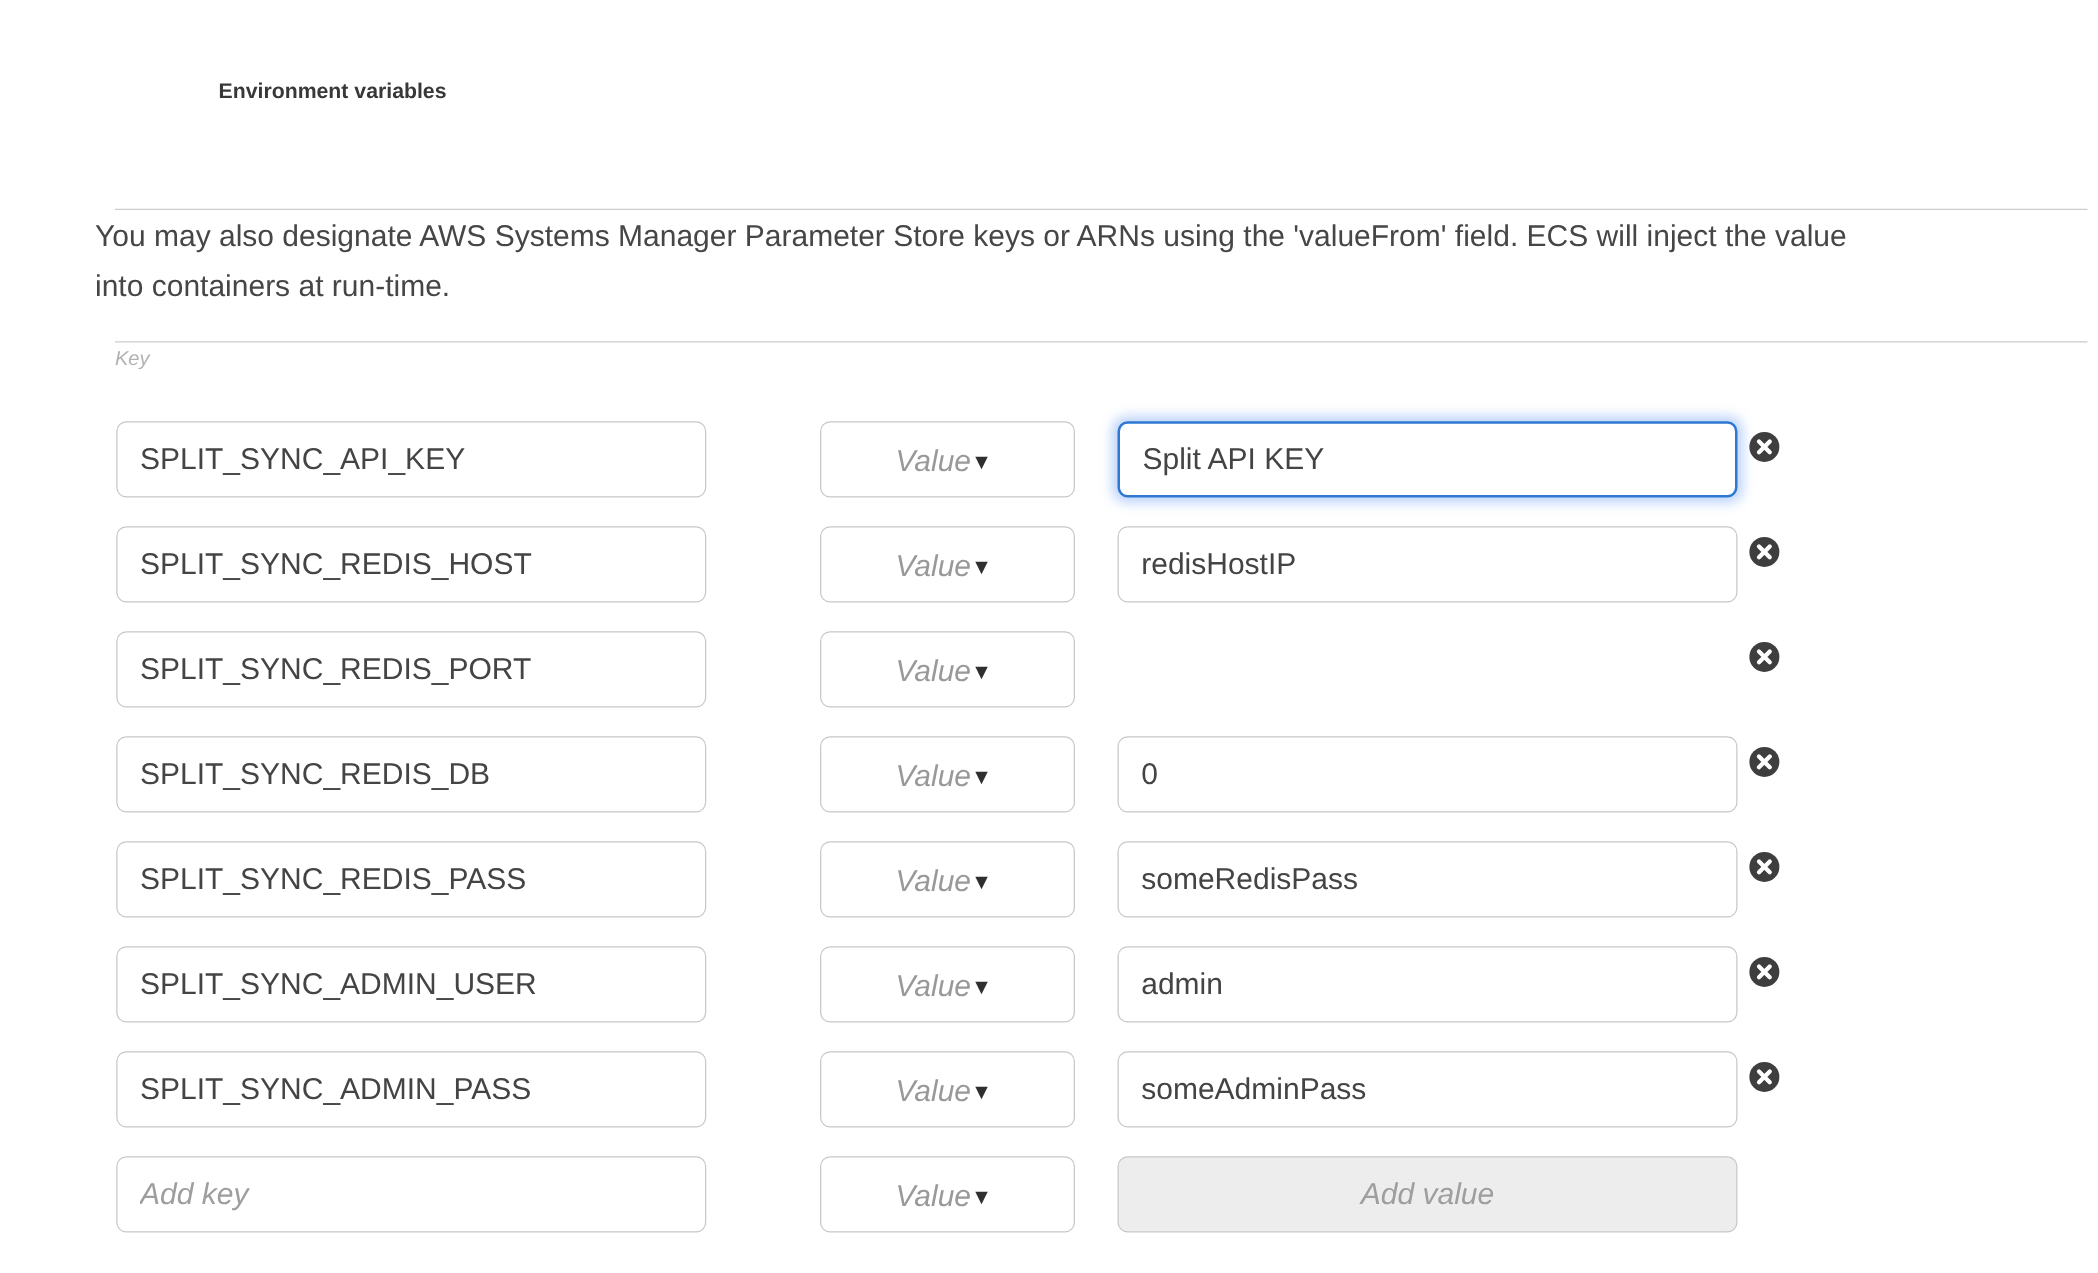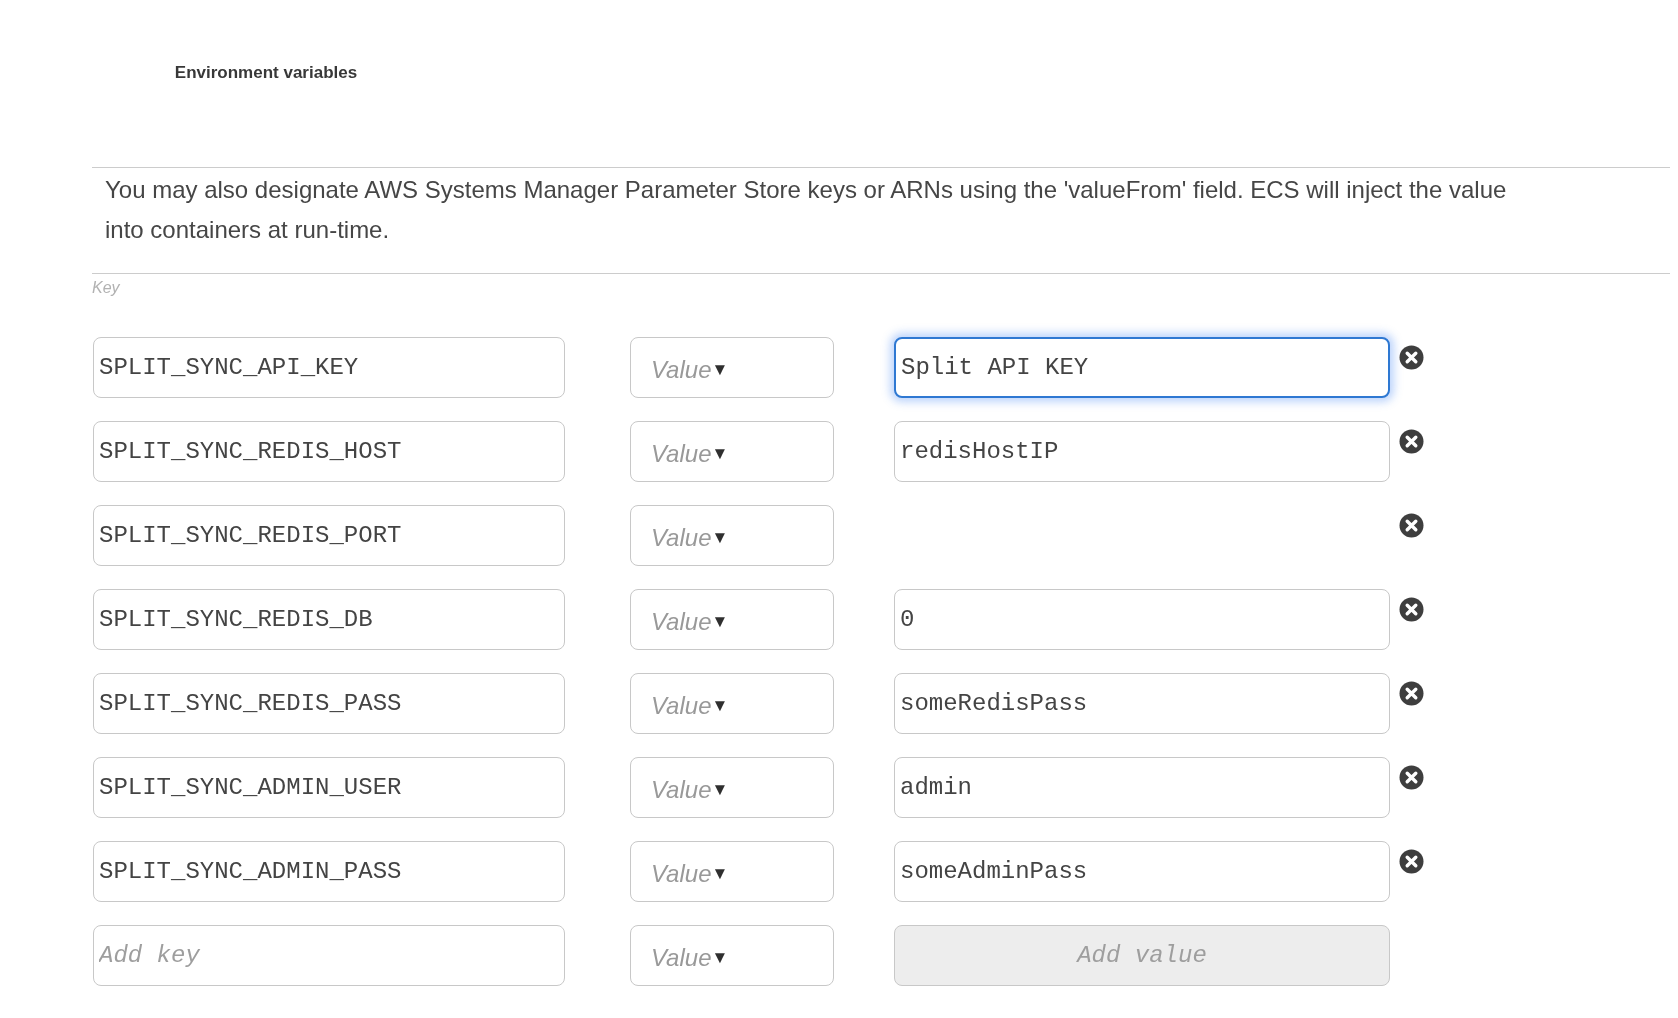--- a/index.html
+++ b/index.html
@@ -29,21 +29,21 @@
     left: 92px;
     width: 1578px;
     height: 1px;
     background: #cccccc;
   }
   .divider-top { top: 167px; }
   .divider-mid { top: 273px; }
   .section-desc {
     position: absolute;
     top: 170px;
-    left: 105px;
+    left: 76px;
     width: 1435px;
     font-size: 24px;
     line-height: 40px;
     color: #464646;
   }
   .key-col-label {
     position: absolute;
     top: 279px;
     left: 92px;
     font-size: 16px;
@@ -66,29 +66,29 @@
     top: 0;
     height: 61px;
     border: 1.5px solid #c8c8c8;
     border-radius: 8px;
     background: #ffffff;
     font-family: "Liberation Sans", "DejaVu Sans", sans-serif;
     font-size: 24px;
     color: #444444;
     outline: none;
   }
-  input.tbox { padding: 0 5px; font-family: Liberation Mono, monospace; }
+  input.tbox { padding: 0 18px; }
   input.tbox::placeholder { font-style: italic; color: #9e9e9e; opacity: 1; }
   .key-input { left: 0; width: 472px; }
   .dropdown {
-    left: 537px;
+    left: 563px;
     width: 204px;
     display: flex;
     align-items: center;
-    justify-content: flex-start;
+    justify-content: center;
     padding: 4px 26px 0 20px;
     cursor: pointer;
     user-select: none;
   }
   .dd-label { font-style: italic; color: #999999; font-size: 24px; }
   .caret { font-size: 17px; color: #2f2f2f; font-style: normal; }
   .value-input { left: 801px; width: 496px; }
   .value-input.focused {
     border: 2px solid #2e78d2;
     box-shadow: 0 0 9px 4px rgba(66, 133, 244, 0.35);

